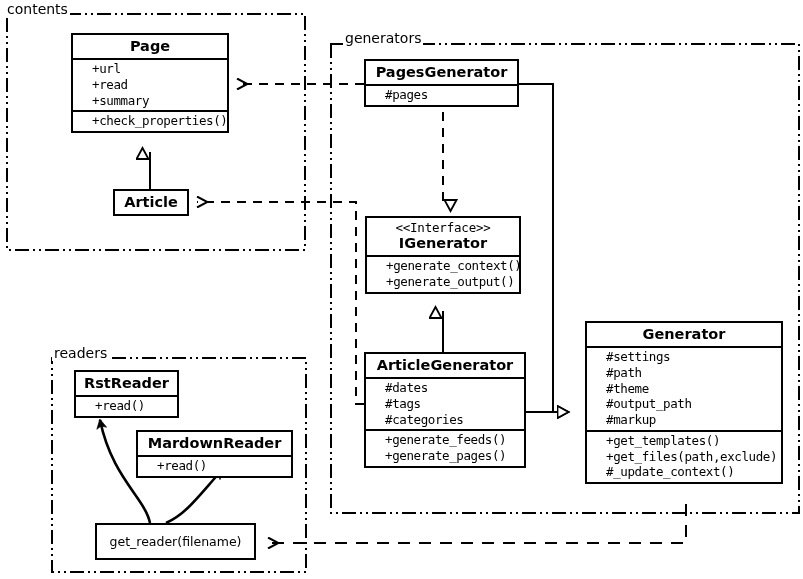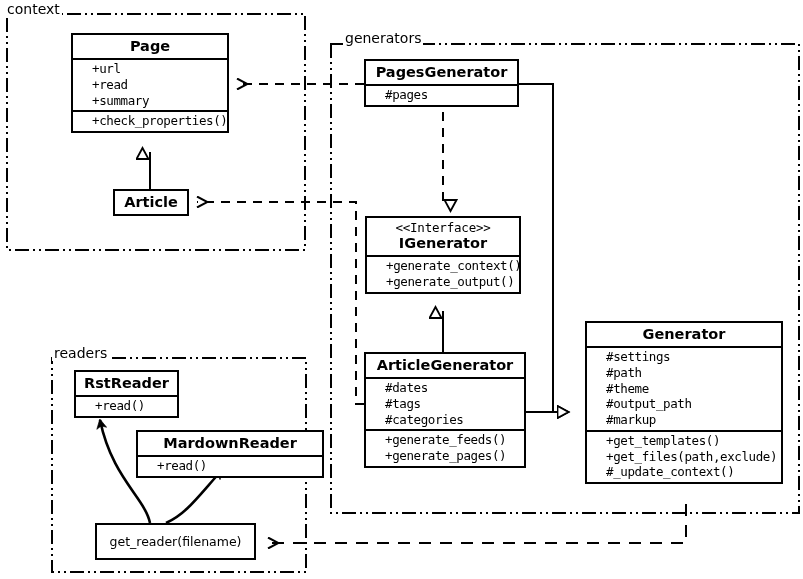--- a/index.html
+++ b/index.html
@@ -135,21 +135,21 @@
 
     <path d="M364,404 L356,404 L356,202 L197,202" fill="none" stroke="#000" stroke-width="2" stroke-dasharray="9,7" marker-end="url(#openArrow)"></path>
 
     <path d="M686,504 L686,543 L268,543" fill="none" stroke="#000" stroke-width="2" stroke-dasharray="12,9" marker-end="url(#openArrow)"></path>
 
     <path d="M150,523 C145,498 112,478 100,420" fill="none" stroke="#000" stroke-width="2.6" marker-end="url(#solidArrow)"></path>
 
     <path d="M166,523 C186,514 196,499 222,470" fill="none" stroke="#000" stroke-width="2.6" marker-end="url(#solidArrow)"></path>
   </svg>
 
-  <div class="pkg-label" style="left:5px; top:1px;">context</div>
+  <div class="pkg-label" style="left:5px; top:1px;">contents</div>
 
   <div class="pkg-label" style="left:343px; top:30px;">generators</div>
 
   <div class="pkg-label" style="left:52px; top:345px;">readers</div>
 
   <div class="uml" style="left:71px; top:33px; width:158px;">
     <div class="hdr">Page</div>
     <div class="compartment sep">
       <div class="member">+url</div>
       <div class="member">+read</div>
@@ -211,21 +211,21 @@
     </div>
   </div>
 
   <div class="uml" style="left:74px; top:370px; width:105px;">
     <div class="hdr">RstReader</div>
     <div class="compartment sep">
       <div class="member">+read()</div>
     </div>
   </div>
 
-  <div class="uml" style="left:136px; top:430px; width:188px;">
+  <div class="uml" style="left:136px; top:430px; width:157px;">
     <div class="hdr">MardownReader</div>
     <div class="compartment sep">
       <div class="member">+read()</div>
     </div>
   </div>
 
   <div class="plainbox" style="left:95px; top:523px; width:161px; height:37px;">
     <span class="lbl">get_reader(filename)</span>
   </div>
 

